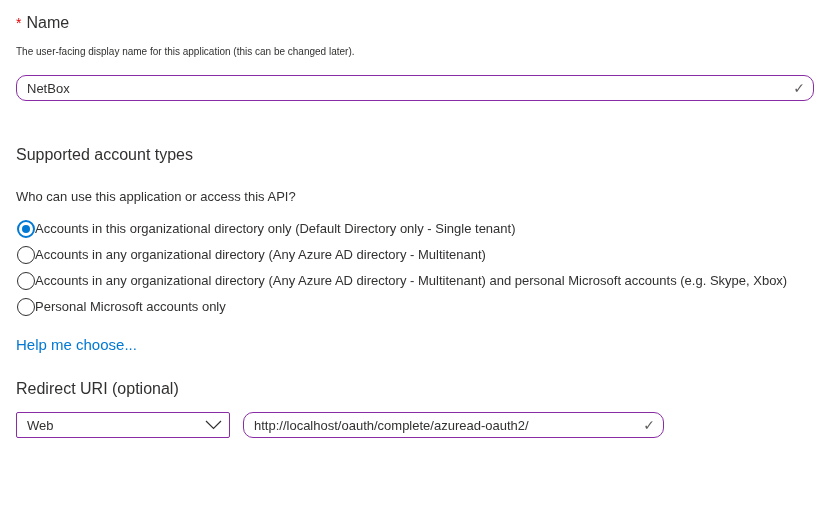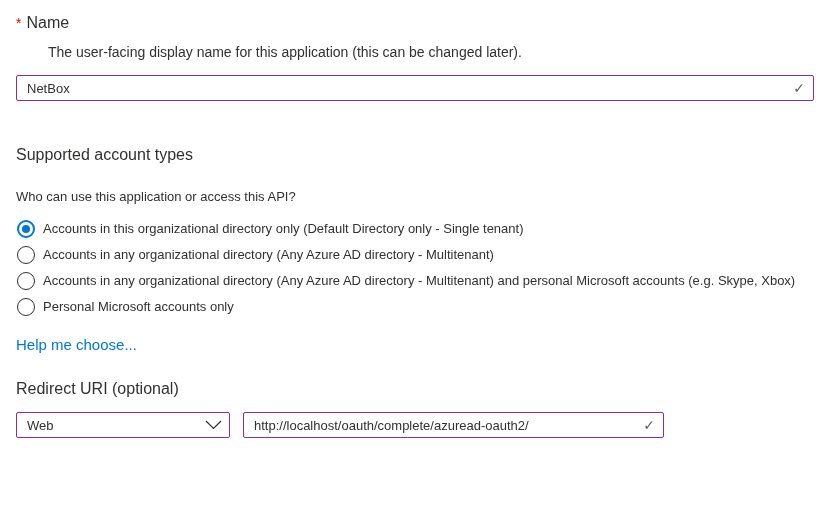--- a/index.html
+++ b/index.html
@@ -15,36 +15,35 @@
   .section-title {
     font-size: 16px;
     font-weight: 400;
     line-height: 21px;
     color: #323130;
   }
   .required-star { color: #e50000; margin-right: 5px; font-size: 14px; }
 
   .desc {
     margin-top: 10px;
-    font-size: 14px;
+    font-size: 10px;
     line-height: 16px;
     color: #323130;
-    margin-left: 32px;
   }
 
   .input-wrap {
     position: relative;
     margin-top: 15px;
     height: 26px;
   }
   .input-wrap.full { width: 798px; }
   .text-input {
     width: 100%; height: 26px;
     border: 1px solid #8a2da5;
-    border-radius: 2px;
+    border-radius: 10px;
     background: #ffffff;
     font-family: "Liberation Sans", "DejaVu Sans", sans-serif;
     font-size: 13px;
     color: #323130;
     padding: 0 28px 0 10px;
     outline: none;
   }
   .valid-check {
     position: absolute;
     right: 9px; top: 50%;
@@ -80,21 +79,20 @@
     border: 2px solid #0078d4;
   }
   .radio-dot { display: none; }
   .radio-row.selected .radio-dot {
     display: block;
     width: 8px; height: 8px;
     border-radius: 50%;
     background: #0078d4;
   }
   .radio-label {
-    margin-left: 8px;
     font-size: 13px;
     line-height: 16px;
     color: #323130;
   }
 
   .help-link {
     display: inline-block;
     margin-top: 17px;
     font-size: 15px;
     line-height: 16px;

